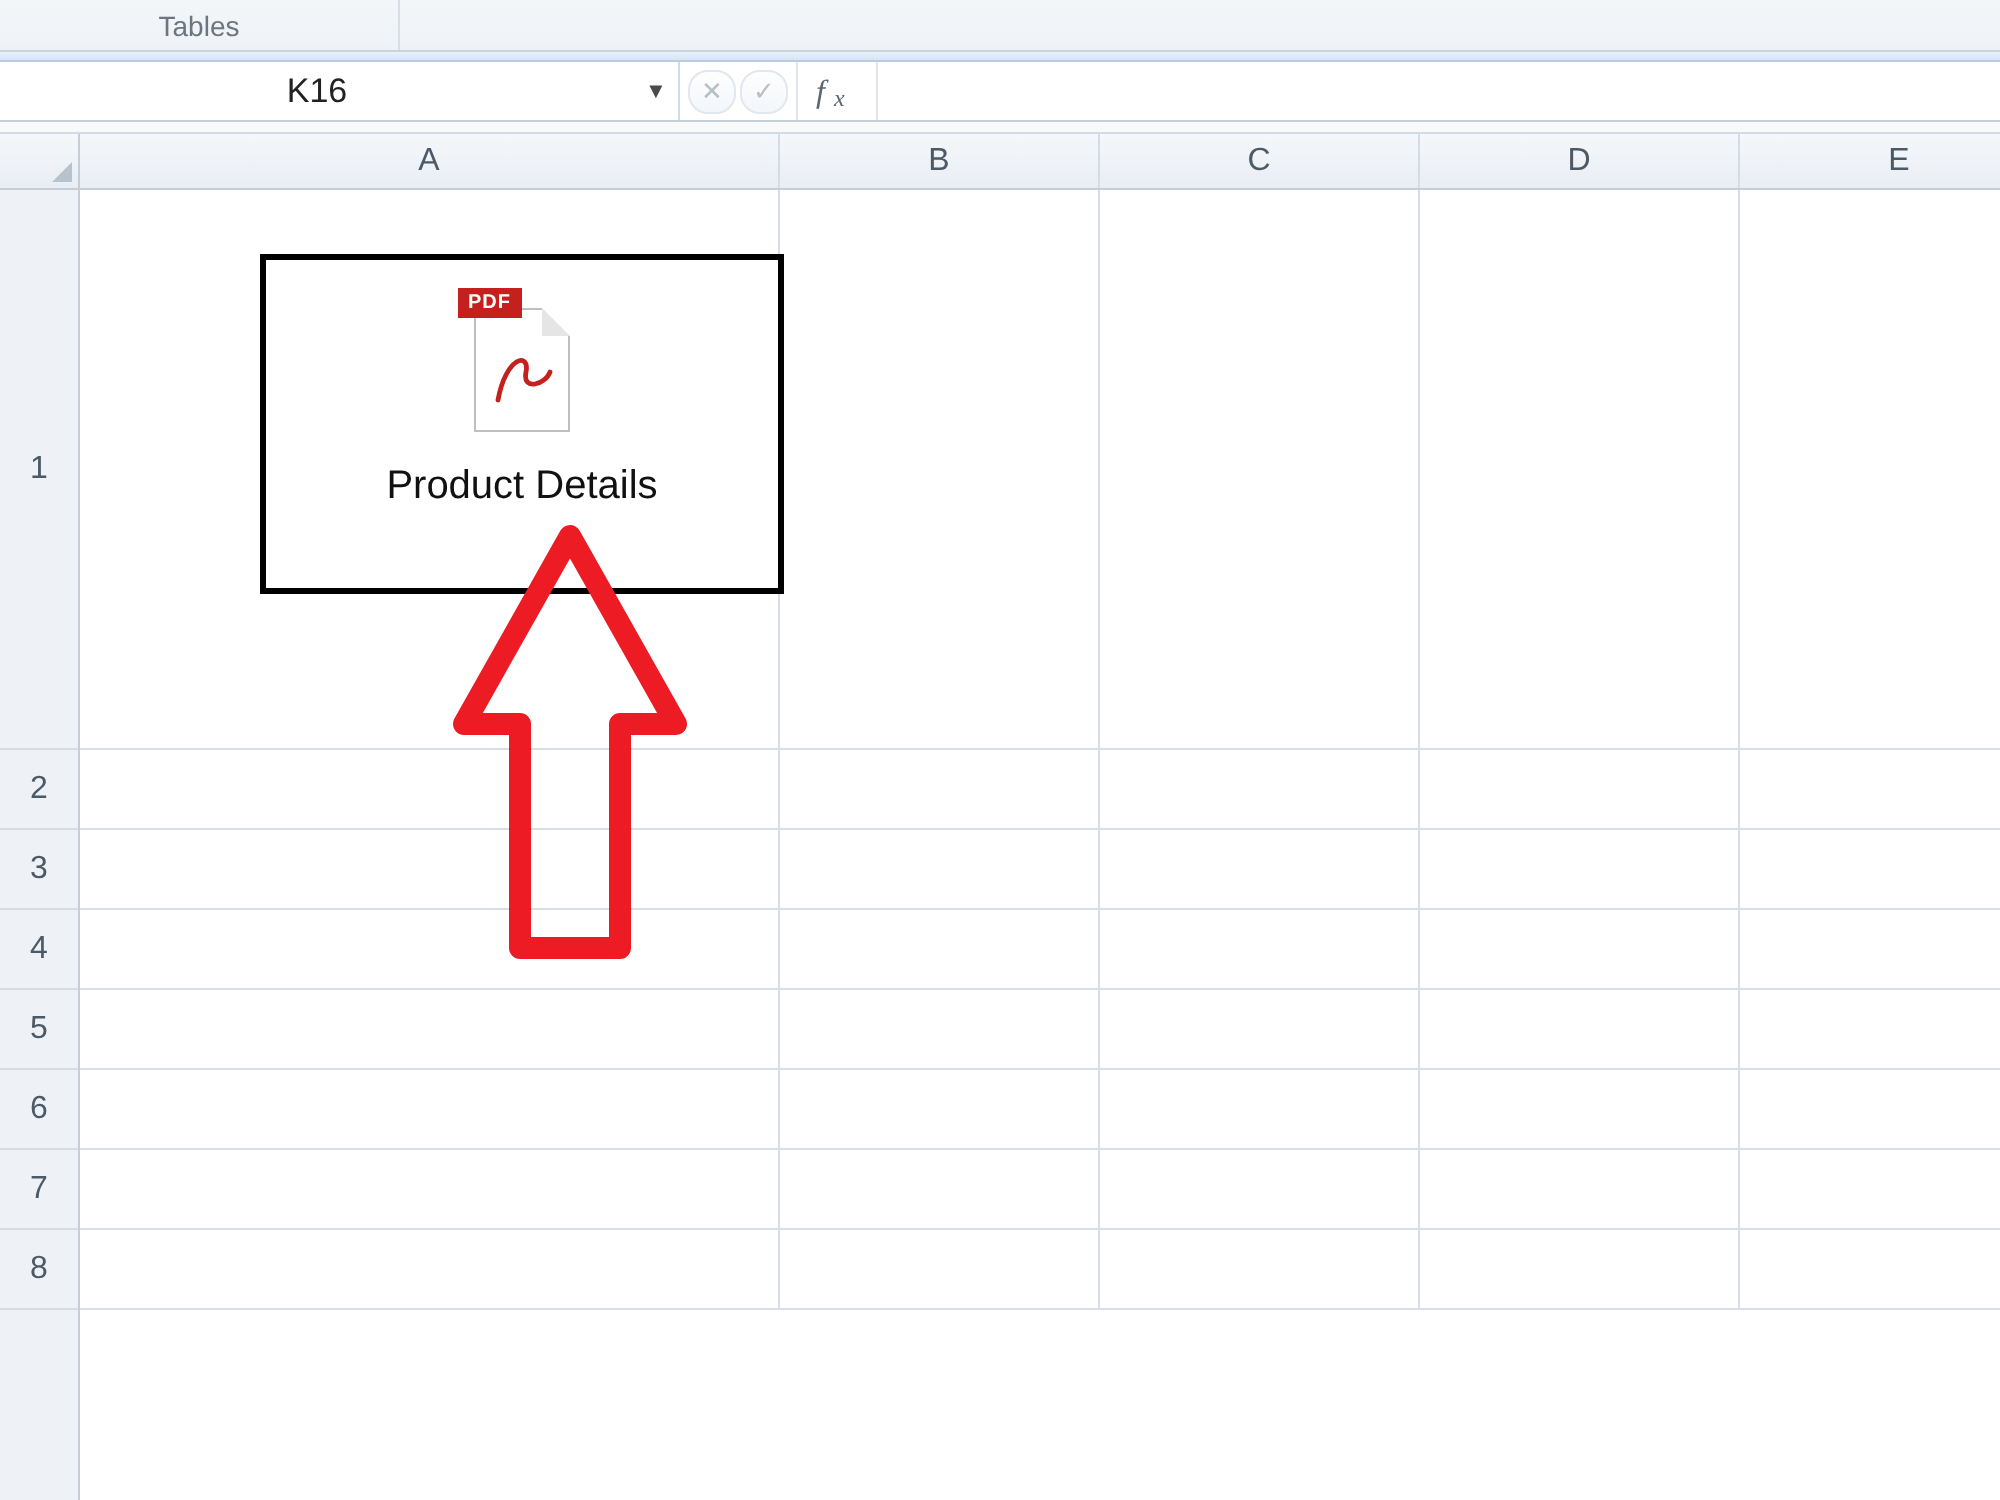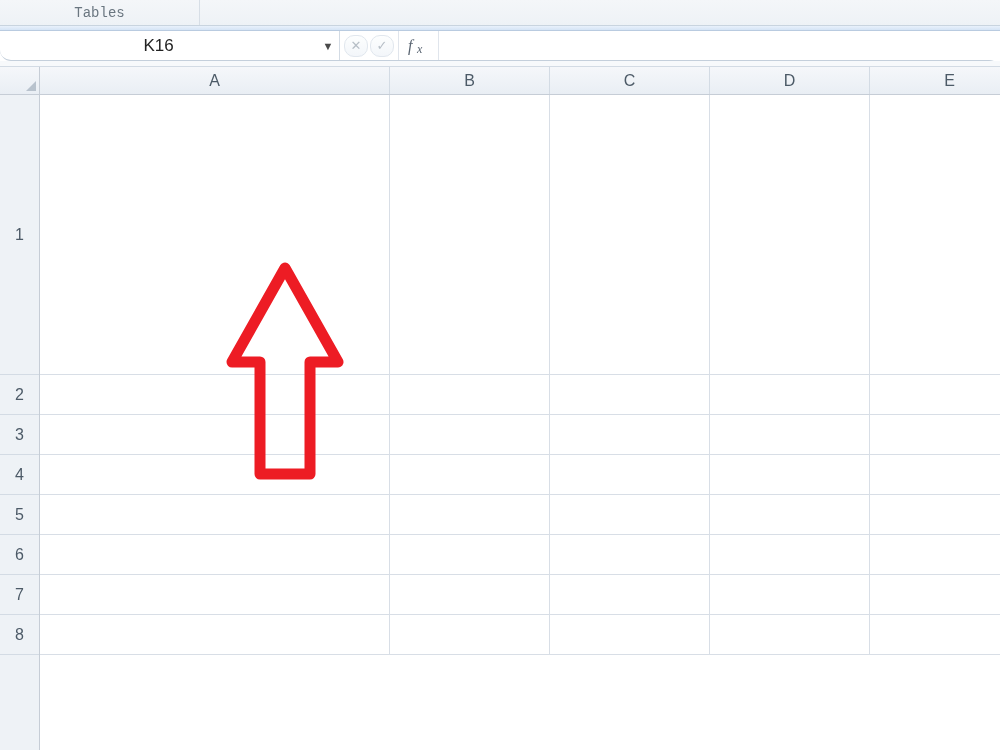--- a/index.html
+++ b/index.html
@@ -13,21 +13,20 @@
   }
 
   
   .ribbon-groups {
     display: flex;
     height: 26px;
     background: linear-gradient(#f4f6f9, #eef2f6);
     border-bottom: 1px solid #c9d4df;
     font-size: 14px;
     color: #6a7680;
-    font-family: Liberation Mono, monospace;
   }
   .ribbon-group {
     display: flex;
     align-items: center;
     justify-content: center;
     border-right: 1px solid #d7dee6;
     height: 100%;
   }
   .rg-tables { width: 200px; }
   .rg-illustrations { flex: 1; }
@@ -39,21 +38,20 @@
     border-bottom: 1px solid #b9cbe0;
   }
 
   
   .formula-row {
     display: flex;
     align-items: stretch;
     height: 30px;
     border-bottom: 1px solid #c4cfdb;
     background: #fff;
-    border-radius: 11px;
   }
   .namebox-wrap {
     width: 340px;
     display: flex;
     align-items: center;
     border-right: 1px solid #d3dbe4;
   }
   .namebox {
     flex: 1;
     margin: 2px 6px;
@@ -396,19 +394,29 @@
         <div class="cell-row">
             <div class="cell colA"></div>
             <div class="cell colB"></div>
             <div class="cell colC"></div>
             <div class="cell colD"></div>
             <div class="cell colE"></div>
           </div>
       </div>
     </div>
 
+    <div class="embedded-object">
+      <div class="pdf-icon">
+        <div class="pdf-page"></div>
+        <div class="pdf-badge">PDF</div>
+        <svg class="pdf-swirl" viewBox="0 0 36 36">
+          <path d="M6 30 C10 8, 22 6, 20 16 C18 26, 30 22, 32 16" stroke="#c4201e" stroke-width="2.4" fill="none" stroke-linecap="round"></path>
+        </svg>
+      </div>
+      <div class="obj-label">Product Details</div>
+    </div>
 
     <svg class="arrow-annot" viewBox="0 0 130 230">
       <path d="M65 6 L118 100 L90 100 L90 212 L40 212 L40 100 L12 100 Z" fill="none" stroke="#ed1c24" stroke-width="11" stroke-linejoin="round" stroke-linecap="round"></path>
     </svg>
 
   </div>
 </div>
 
 </body></html>

